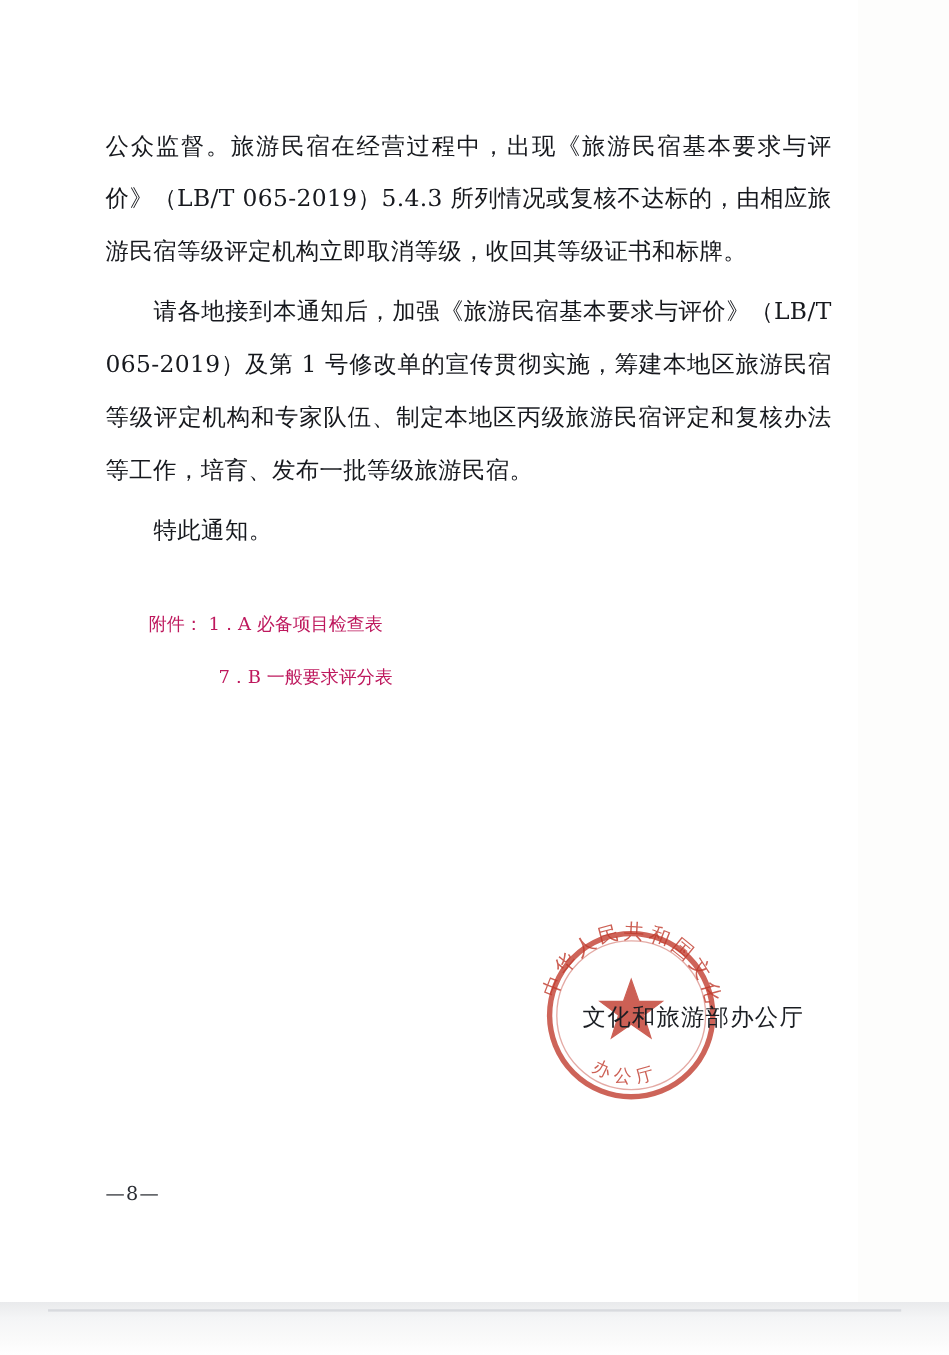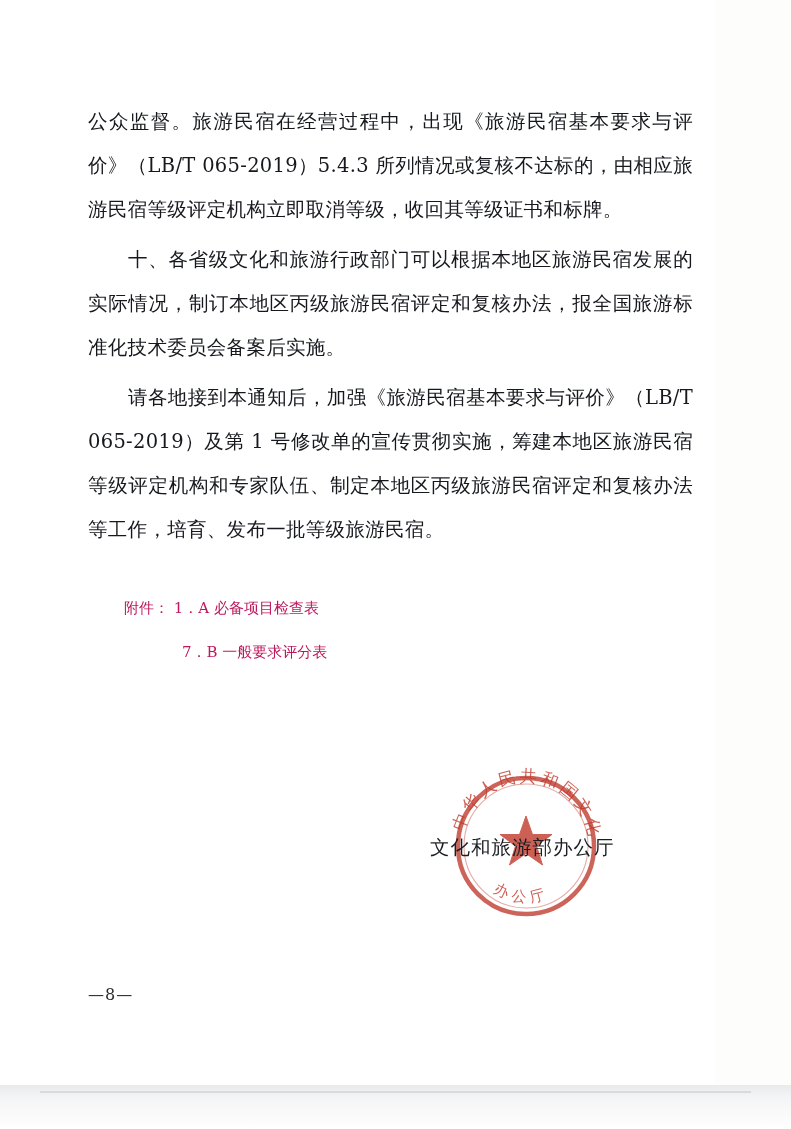--- a/index.html
+++ b/index.html
@@ -79,21 +79,21 @@
   .attach .line2 {
     padding-left: 58px;
   }
 
   
   .sign-block {
     position: absolute;
     left: 430px;
     top: 826px;
     width: 240px;
-    text-align: left;
+    text-align: right;
     font-size: 19.5px;
     line-height: 44px;
     color: #1a1d22;
     letter-spacing: 1px;
   }
   .sign-date {
     letter-spacing: 2px;
   }
 
   
@@ -118,22 +118,22 @@
   }
 </style>
 </head>
 <body>
 
 <div class="page">
   <div class="paper">
 
     <div class="content">
       <p class="para">公众监督。旅游民宿在经营过程中，出现《旅游民宿基本要求与评价》（LB/T 065-2019）5.4.3 所列情况或复核不达标的，由相应旅游民宿等级评定机构立即取消等级，收回其等级证书和标牌。</p>
-      <p class="para indent gap">十、各省级文化和旅游行政部门可以根据本地区旅游民宿发展的实际情况，制订本地区丙级旅游民宿评定和复核办法，报全国旅游标准化技术委员会备案后实施。</p>
       <p class="para indent gap">请各地接到本通知后，加强《旅游民宿基本要求与评价》（LB/T 065-2019）及第 1 号修改单的宣传贯彻实施，筹建本地区旅游民宿等级评定机构和专家队伍、制定本地区丙级旅游民宿评定和复核办法等工作，培育、发布一批等级旅游民宿。</p>
+      <p class="para indent gap">特此通知。</p>
 
       <div class="attach">
         <div class="line1">附件：  1．A 必备项目检查表</div>
         <div class="line2">7．B 一般要求评分表</div>
       </div>
     </div>
 
     <div class="seal">
       <svg width="172" height="172" viewBox="0 0 172 172" xmlns="http://www.w3.org/2000/svg">
         <defs>

